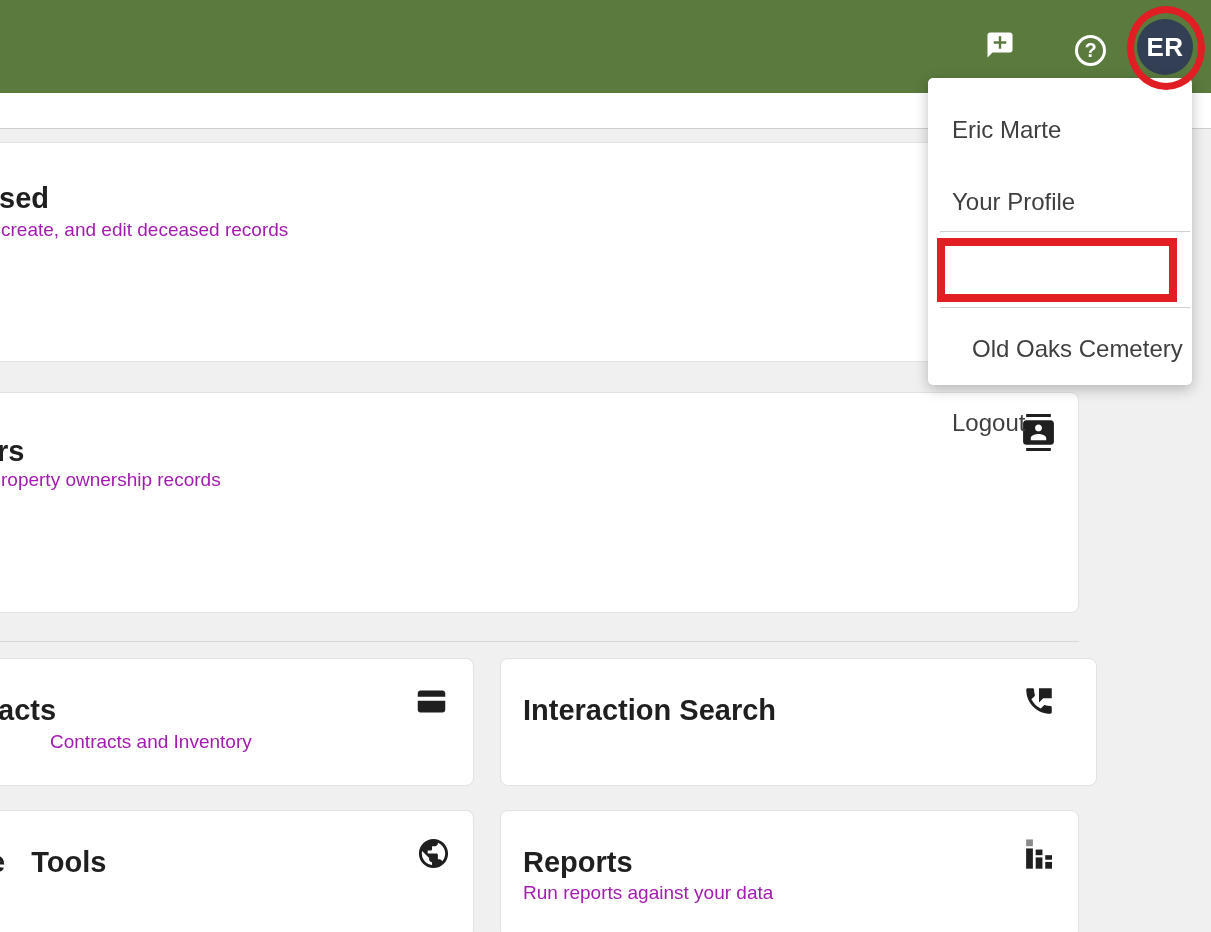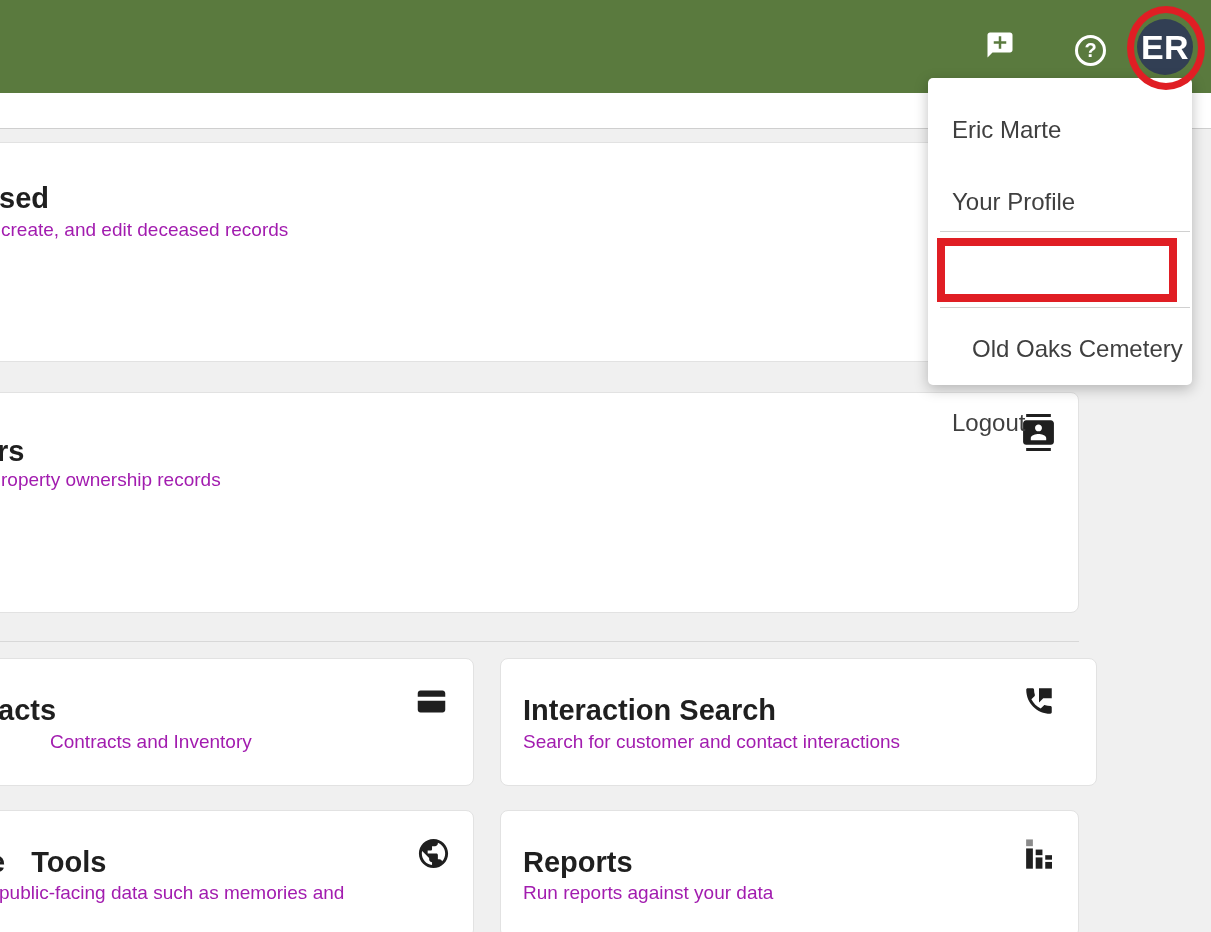--- a/index.html
+++ b/index.html
@@ -7,21 +7,21 @@
   body { font-family:"Liberation Sans", sans-serif; background:#f0f0f0; overflow:hidden; }
   #screen { position:relative; width:1211px; height:932px; overflow:hidden; background:#f0f0f0; }
 
   
   .appbar { position:absolute; left:0; top:0; width:1211px; height:93px; background:#5a7a3e; }
   .addcomment { position:absolute; left:985px; top:30px; width:30px; height:30px; cursor:pointer; }
   .helpbtn { position:absolute; left:1075px; top:35px; width:31px; height:31px; border:3px solid #ffffff;
              border-radius:50%; color:#ffffff; font-size:20px; font-weight:bold; text-align:center;
              line-height:25px; cursor:pointer; }
   .avatar { position:absolute; left:1137px; top:19px; width:56px; height:56px; border-radius:50%;
-            background:#323f54; color:#ffffff; font-size:34px; font-weight:bold; display:flex;
+            background:#323f54; color:#ffffff; font-size:26px; font-weight:bold; display:flex;
             align-items:center; justify-content:center; letter-spacing:0.5px; cursor:pointer; }
 
   
   .subheader { position:absolute; left:0; top:93px; width:1211px; height:36px; background:#ffffff;
                border-bottom:1px solid #cfcfcf; }
 
   
   .card { position:absolute; background:#ffffff; border:1px solid #e2e2e2; border-radius:8px; cursor:pointer; }
   .card-title { position:absolute; font-size:29px; font-weight:700; color:#1f1f1f; white-space:nowrap; line-height:34px;margin-top:8px; }
   .card-sub { position:absolute; font-size:19px; color:#a21caf; white-space:nowrap; line-height:25px; }
@@ -87,31 +87,29 @@
     <div class="card-sub" style="left:46px; top:70px;margin-left:43px;">Contracts and Inventory</div>
     <div class="card-icon" style="left:454px; top:26px;">
       <svg width="33" height="33" viewBox="0 0 24 24">
         <path fill="#1f1f1f" fill-rule="evenodd" d="M20 4H4c-1.1 0-2 .9-2 2v12c0 1.1.9 2 2 2h16c1.1 0 2-.9 2-2V6c0-1.1-.9-2-2-2zM2 8.5h20v3H2z"></path>
       </svg>
     </div>
   </div>
 
   <div class="card" style="left:500px; top:658px; width:597px; height:128px;">
     <div class="card-title" style="left:22px; top:26px;">Interaction Search</div>
-    <div class="card-sub" style="left:22px; top:70px;">Search for customer and contact interactions</div>
     <div class="card-icon" style="left:521px; top:25px;">
       <svg width="34" height="34" viewBox="0 0 24 24">
         <path fill="#1f1f1f" d="M20 15.5c-1.25 0-2.45-.2-3.57-.57-.35-.11-.74-.03-1.02.24l-2.2 2.2c-2.83-1.44-5.15-3.75-6.59-6.59l2.2-2.21c.28-.26.36-.65.25-1C8.7 6.45 8.5 5.25 8.5 4c0-.55-.45-1-1-1H4c-.55 0-1 .45-1 1 0 9.39 7.61 17 17 17 .55 0 1-.45 1-1v-3.5c0-.55-.45-1-1-1zM12 3v10l3-3h6V3h-9z"></path>
       </svg>
     </div>
   </div>
 
   <div class="card" style="left:-40px; top:810px; width:514px; height:128px;">
     <div class="card-title" style="left:28px; top:26px; word-spacing:18px;">e Tools</div>
-    <div class="card-sub" style="left:38px; top:69px;">public-facing data such as memories and</div>
     <div class="card-icon" style="left:455px; top:25px;">
       <svg width="35" height="35" viewBox="0 0 24 24">
         <path fill="#1f1f1f" d="M12 2C6.48 2 2 6.48 2 12s4.48 10 10 10 10-4.48 10-10S17.52 2 12 2zm-1 17.93c-3.95-.49-7-3.85-7-7.93 0-.62.08-1.21.21-1.79L9 15v1c0 1.1.9 2 2 2v1.93zm6.9-2.54c-.26-.81-1-1.39-1.9-1.39h-1v-3c0-.55-.45-1-1-1H8v-2h2c.55 0 1-.45 1-1V7h2c1.1 0 2-.9 2-2v-.41c2.93 1.19 5 4.06 5 7.41 0 2.08-.8 3.97-2.1 5.39z"></path>
       </svg>
     </div>
   </div>
 
   <div class="card" style="left:500px; top:810px; width:579px; height:128px;">
     <div class="card-title" style="left:22px; top:26px;">Reports</div>
     <div class="card-sub" style="left:22px; top:69px;">Run reports against your data</div>

